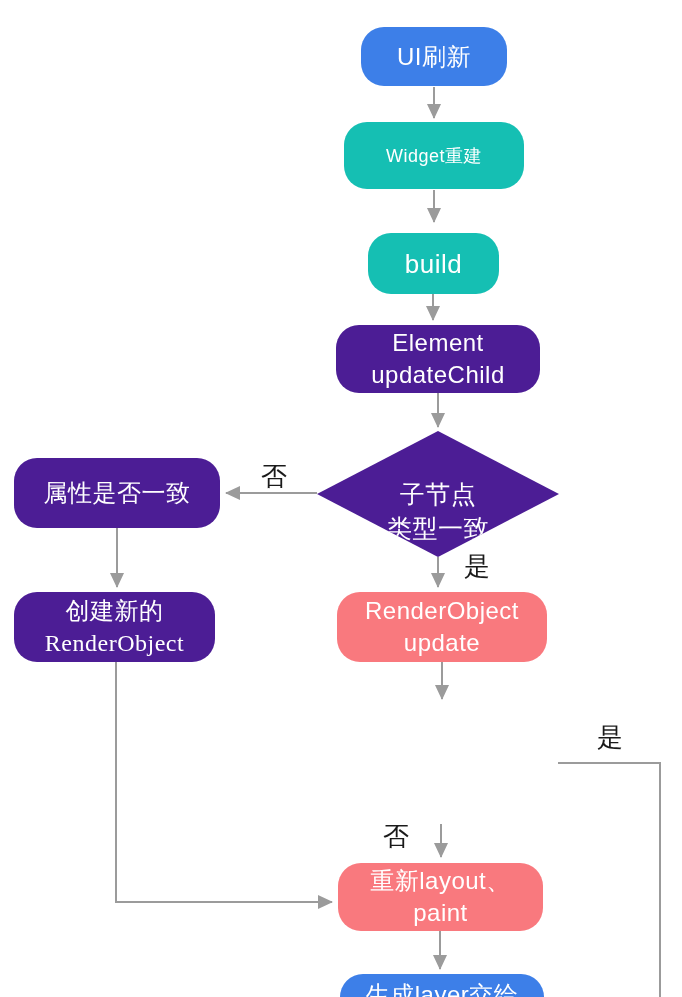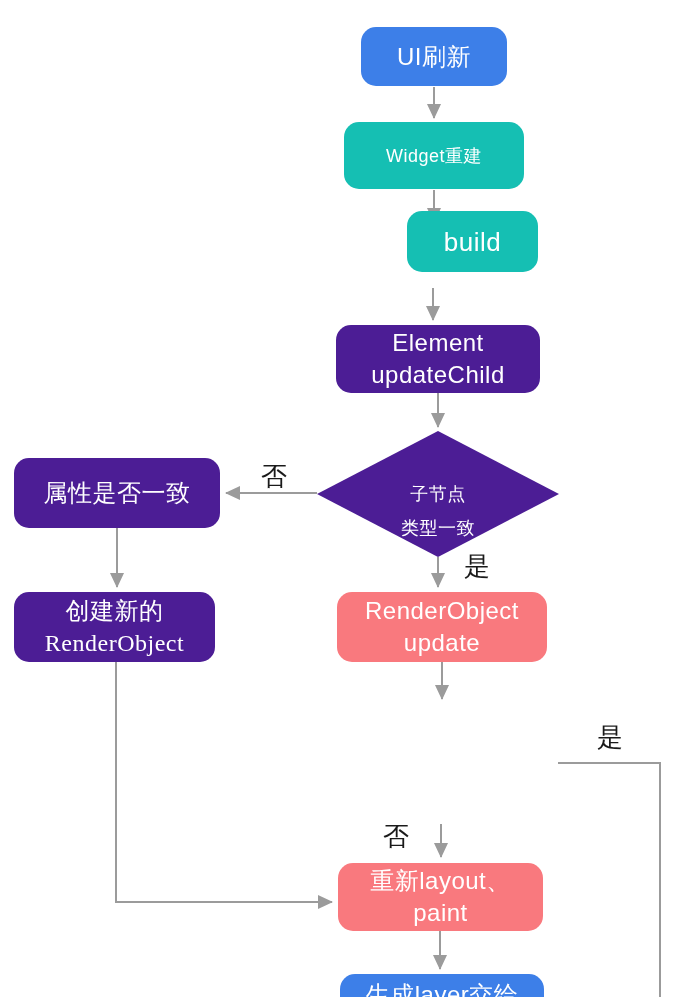--- a/index.html
+++ b/index.html
@@ -20,43 +20,43 @@
     left: 0; top: 0;
     width: 682px; height: 997px;
   }
   .node {
     position: absolute;
     display: flex;
     align-items: center;
     justify-content: center;
     text-align: center;
     color: #ffffff;
-    border-radius: 15px;
+    border-radius: 23px;
     box-sizing: border-box;
   }
   .node-label {
     white-space: pre-line;
     font-size: 24px;
     line-height: 32px;
     letter-spacing: 0.5px;
   }
   .blue  { background: #3D7FE8; }
   .teal  { background: #15BFB3; }
   .gold  { background: #4c1d95; }
   .pink  { background: #F9797E; }
   .diamond {
     border-radius: 0;
     clip-path: polygon(50% 0%, 100% 50%, 50% 100%, 0% 50%);
   }
-  .diamond .node-label { font-size: 18px; line-height: 34px; margin-top: 33px; }
+  .diamond .node-label { font-size: 25px; line-height: 34px; margin-top: 33px; }
 
   .n-ui          { left: 361px; top: 27px;  width: 146px; height: 59px; }
   .n-widget      { left: 344px; top: 122px; width: 180px; height: 67px; }
   .n-widget .node-label { font-size: 18px; }
-  .n-build       { left: 368px; top: 211px; width: 131px; height: 61px; margin-left: 39px; }
+  .n-build       { left: 368px; top: 233px; width: 131px; height: 61px; }
   .n-build .node-label { font-size: 26px; }
   .n-element     { left: 336px; top: 325px; width: 204px; height: 68px; }
   .n-d1          { left: 317px; top: 431px; width: 242px; height: 126px; }
   .n-createchild { left: 14px;  top: 458px; width: 206px; height: 70px; }
   .n-createro    { left: 14px;  top: 592px; width: 201px; height: 70px; font-family: Liberation Serif, serif; }
   .n-roupdate    { left: 337px; top: 592px; width: 210px; height: 70px; }
   .n-d2          { left: 322px; top: 704px; width: 236px; height: 120px; }
   .n-relayout    { left: 338px; top: 863px; width: 205px; height: 68px; }
   .n-genlayer    {
     left: 340px; top: 974px; width: 204px; height: 64px;

